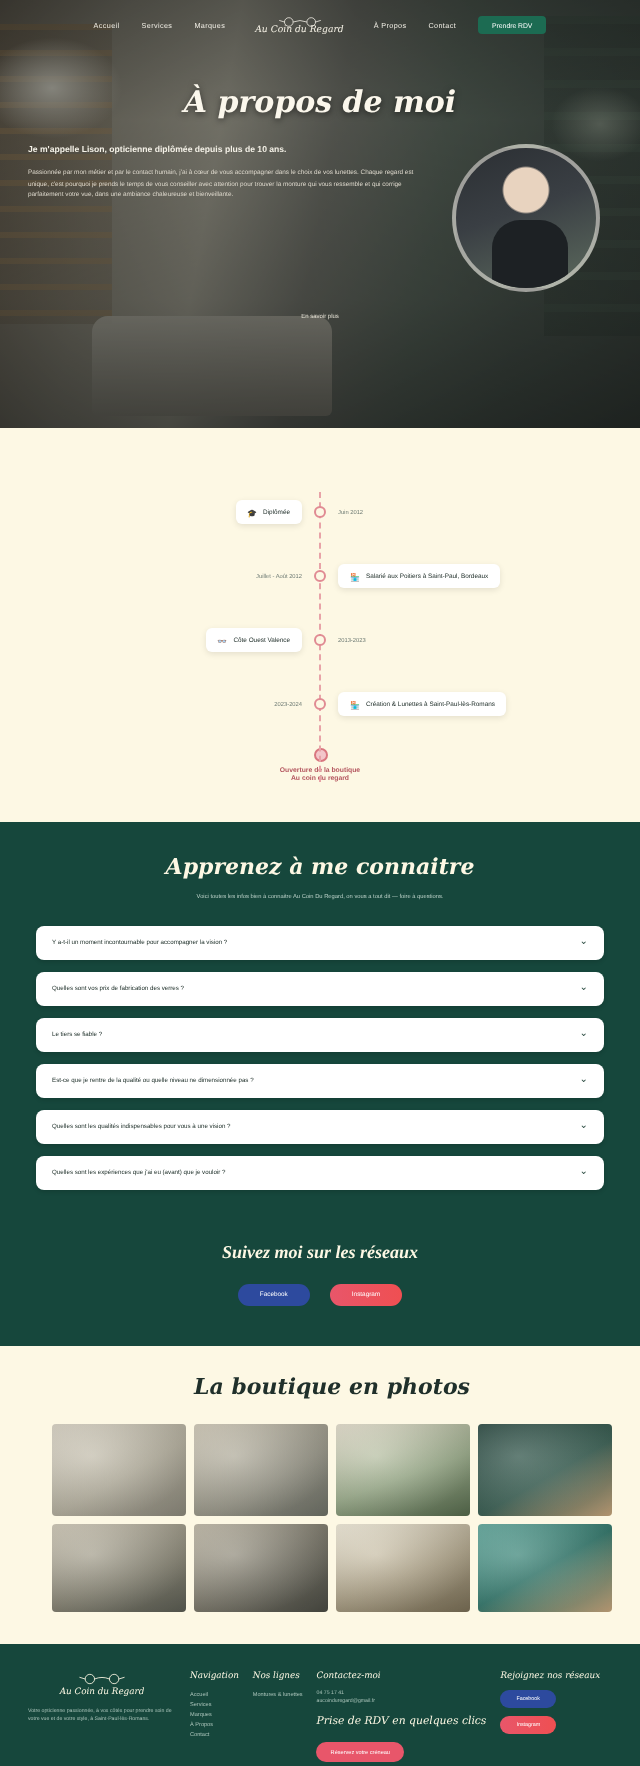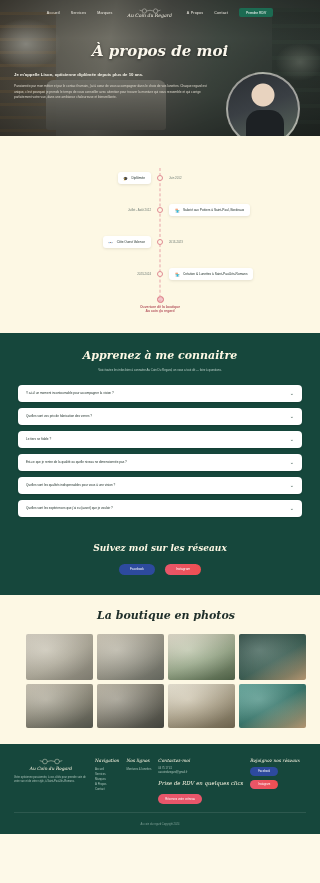--- a/index.html
+++ b/index.html
@@ -8,21 +8,21 @@
     font-family: "Liberation Sans", sans-serif;
     background: #fdf9e8;
     width: 320px;
     overflow-x: hidden;
   }
   .page { width: 320px; position: relative; }
 
   
   .hero {
     position: relative;
-    height: 136px;
+    height: 214px;
     overflow: hidden;
     background: #8a8172;
   }
   .hero-photo {
     position: absolute; inset: 0;
     background:
       linear-gradient(100deg, #6d6254 0%, #9a9384 18%, #b8b2a2 34%, #7e7d74 50%, #5e6a5f 66%, #4d5850 80%, #3c443e 100%);
   }
   .hero-photo:after {
     content: "";
@@ -142,21 +142,21 @@
   .faq-item {
     background: #fff; border-radius: 4px; padding: 6px 8px;
     display: flex; align-items: center; justify-content: space-between; gap: 6px;
     box-shadow: 0 1px 2px rgba(0,0,0,.14); cursor: pointer;
   }
   .faq-q { font-size: 3.1px; color: #20312b; line-height: 1.35; }
   .faq-chev { color: #2a4a40; font-size: 5px; line-height: 1; }
 
   
   .social { background: #16473c; padding: 4px 0 20px 0; }
-  .social .script-title { color: #fdf8e4; font-size: 9px; }
+  .social .script-title { color: #fdf8e4; font-size: 9px; font-family: Liberation Serif, serif; }
   .social-btns { display: flex; justify-content: center; gap: 10px; margin-top: 11px; }
   .btn-fb { background: #2d4a9e; color: #fff; font-size: 3.2px; padding: 3.5px 11px; border-radius: 20px; border: none; cursor: pointer; }
   .btn-ig { background: linear-gradient(90deg,#e8566a,#ef4f52); color: #fff; font-size: 3.2px; padding: 3.5px 11px; border-radius: 20px; border: none; cursor: pointer; }
 
   
   .gallery { background: #fdf8e4; padding: 14px 0 16px 12px; }
   .gal-grid { margin-top: 12px; padding: 0 14px; display: grid; grid-template-columns: repeat(4,1fr); gap: 4px; }
   .gal-cell { border-radius: 2px; overflow: hidden; position: relative; }
   .gal-a { height: 46px; background: linear-gradient(150deg,#d8d2c3,#b9b4a3 55%,#8d8a7d); }
   .gal-b { height: 46px; background: linear-gradient(150deg,#cfc8b6,#9c9a8c 60%,#6f7268); }

